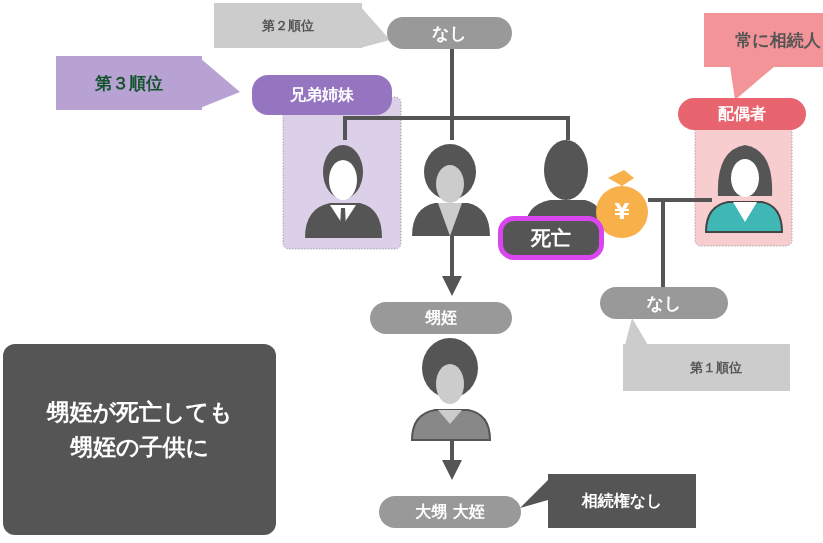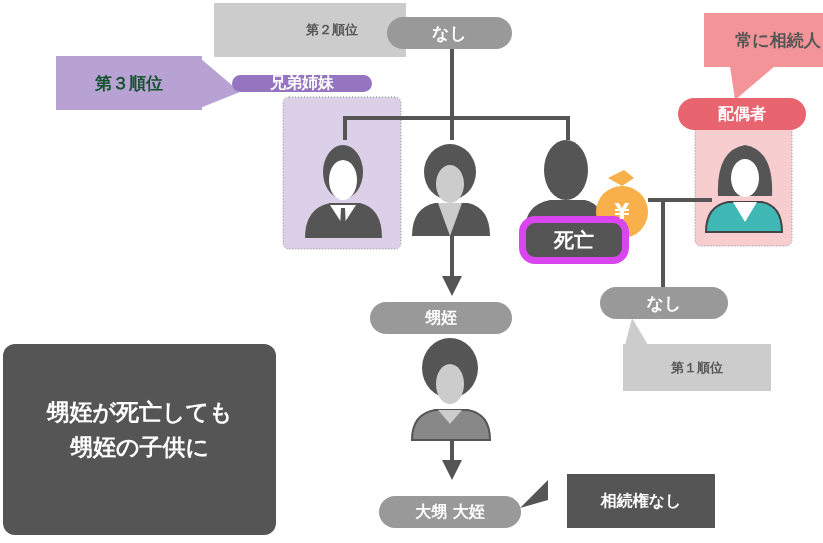--- a/index.html
+++ b/index.html
@@ -71,46 +71,46 @@
   </g>
 
   <g>
     <path d="M412,440 Q412,414 435,410 L468,410 Q490,414 490,440 Z" fill="#888" stroke="#555" stroke-width="2"></path>
     <ellipse cx="450" cy="368" rx="28" ry="30" fill="#555"></ellipse>
     <ellipse cx="450" cy="384" rx="14" ry="20" fill="#ccc"></ellipse>
     <path d="M438,410 L450,424 L462,410 Z" fill="#ccc"></path>
   </g>
 </svg>
 
-<div class="callout" style="left:214px;top:3px;width:148px;height:54px;background:#cccccc;color:#555;font-size:13px;padding-left:44px;">
+<div class="callout" style="left:214px;top:3px;width:148px;height:45px;background:#cccccc;color:#555;font-size:13px;">
   <span>第２順位</span>
 </div>
 <div class="callout" style="left:56px;top:56px;width:146px;height:54px;background:#b7a2d3;color:#14532d;font-size:17px;">
   <span>第３順位</span>
 </div>
 <div class="callout" style="left:672px;top:13px;width:148px;height:54px;background:#f29498;color:#555;font-size:17px;margin-left:32px;">
   <span>常に相続人</span>
 </div>
-<div class="callout" style="left:623px;top:344px;width:148px;height:47px;background:#cccccc;color:#555;font-size:13px;">
+<div class="callout" style="left:623px;top:344px;width:148px;height:47px;background:#cccccc;color:#555;font-size:13px;padding-left:19px;">
   <span>第１順位</span>
 </div>
-<div class="callout" style="left:567px;top:474px;width:148px;height:54px;background:#555555;color:#fff;font-size:16px;">
+<div class="callout" style="left:548px;top:474px;width:148px;height:54px;background:#555555;color:#fff;font-size:16px;">
   <span>相続権なし</span>
 </div>
 
 <div class="pill" style="left:387px;top:17px;width:125px;height:32px;background:#999999;font-size:17px;">
   <span>なし</span>
 </div>
-<div class="pill" style="left:232px;top:75px;width:140px;height:17px;background:#9575c0;">
+<div class="pill" style="left:252px;top:75px;width:140px;height:40px;background:#9575c0;">
   <span>兄弟姉妹</span>
 </div>
 <div class="pill" style="left:678px;top:98px;width:128px;height:32px;background:#e8646e;">
   <span>配偶者</span>
 </div>
-<div class="pill" style="left:519px;top:216px;width:96px;height:34px;background:#555555;font-size:20px;border:7px solid #d946ef;">
+<div class="pill" style="left:498px;top:216px;width:96px;height:34px;background:#555555;font-size:20px;border:5px solid #d946ef;">
   <span>死亡</span>
 </div>
 <div class="abs" style="left:608px;top:198px;width:28px;height:28px;color:#fff;font-weight:bold;font-size:22px;text-align:center;line-height:28px;">
   <span>¥</span>
 </div>
 <div class="pill" style="left:600px;top:287px;width:128px;height:32px;background:#999999;font-size:17px;">
   <span>なし</span>
 </div>
 <div class="pill" style="left:370px;top:302px;width:142px;height:32px;background:#999999;">
   <span>甥姪</span>

